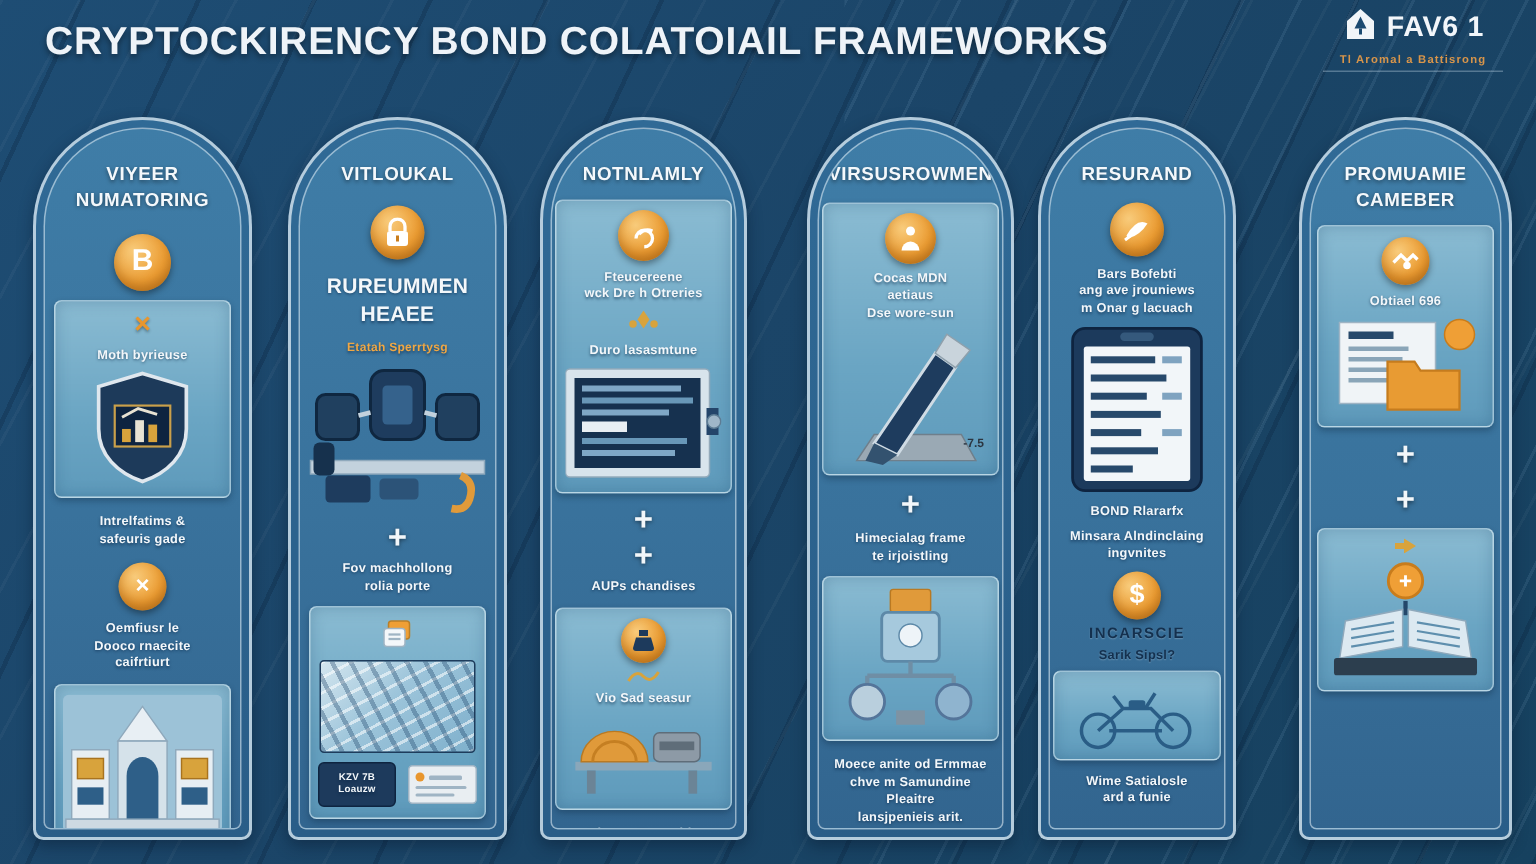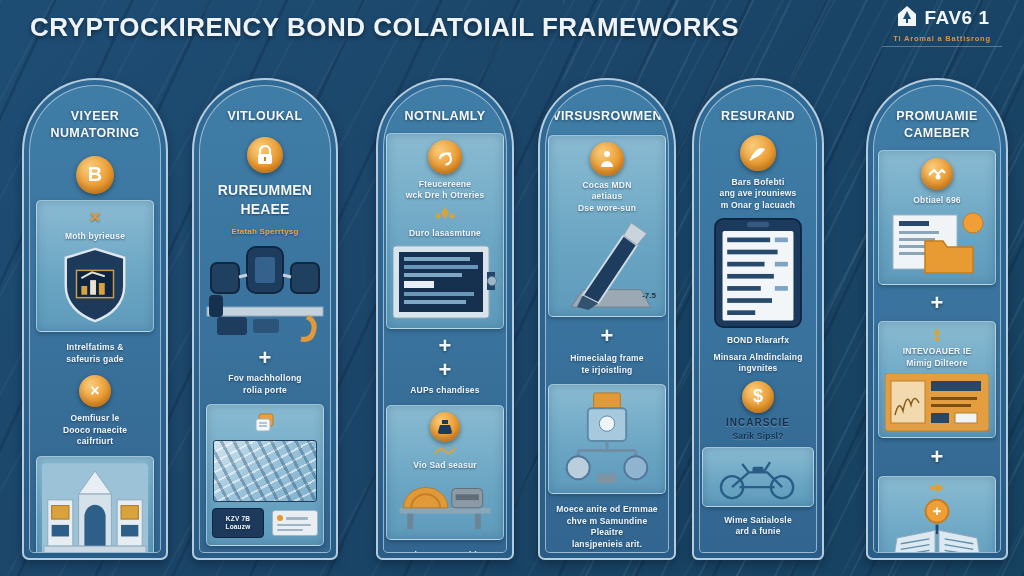--- a/index.html
+++ b/index.html
@@ -74,21 +74,21 @@
     display:flex; align-items:center; justify-content:center;
     color:#fff; font-weight:bold; flex:none;
   }
   .plus { color:#f2f6f9; font-size:22px; font-weight:bold; line-height:1;
           text-shadow:0 1px 3px rgba(0,0,0,0.5); }
   .illu { display:block; flex:none; }
 
   
   #col1 { left:22px;  width:146px; }
   #col2 { left:192px; width:146px; }
-  #col3 { left:376px; width:138px;padding-left:16px; }
+  #col3 { left:360px; width:138px;padding-left:16px; }
   #col4 { left:538px; width:138px; }
   #col5 { left:692px; width:132px; }
   #col6 { left:866px; width:142px; }
   #col3 .col-inner, #col4 .col-inner { border-radius:64px 64px 5px 5px; }
 
   .xmark { color:#e8962e; font-size:19px; font-weight:bold; line-height:1;
            text-shadow:0 1px 2px rgba(0,0,0,0.35); }
   .collage {
     width:104px; height:62px; border-radius:3px; border:1px solid #1e3c5c;
     background:
@@ -402,38 +402,20 @@
         <rect x="10" y="10" width="30" height="5" fill="#27496b"></rect>
         <rect x="10" y="20" width="40" height="3" fill="#8aa5b8"></rect>
         <rect x="10" y="27" width="36" height="3" fill="#8aa5b8"></rect>
         <rect x="10" y="34" width="42" height="3" fill="#8aa5b8"></rect>
         <rect x="10" y="41" width="32" height="3" fill="#8aa5b8"></rect>
         <path d="M36 30 h18 l4 6 h26 v26 h-48 z" fill="#e89b33" stroke="#c57c1e" stroke-width="1.5"></path>
         <circle cx="84" cy="12" r="10" fill="#ef9f36" stroke="#c87c1c"></circle>
       </svg>
     </div>
     <span class="plus" style="margin-top:7px;">+</span>
-    <div class="panel" style="margin-top:7px;padding:6px 5px;gap:4px;">
-      <svg class="illu" width="16" height="14" viewBox="0 0 16 14">
-        <polygon points="8,0 11,5 8,10 5,5" fill="#d8a33c"></polygon>
-        <rect x="6" y="10" width="4" height="4" fill="#d8a33c"></rect>
-      </svg>
-      <span class="lbl">INTEVOAUER IE
-Mimig Dilteore</span>
-      <svg class="illu" width="104" height="58" viewBox="0 0 104 58">
-        <rect x="0" y="0" width="104" height="58" rx="3" fill="#e49d3f" stroke="#b97f2a"></rect>
-        <rect x="6" y="8" width="34" height="42" fill="#f2d9ae" stroke="#b97f2a"></rect>
-        <path d="M10 42 q4 -16 8 -4 q4 -20 8 -6 q3 -12 8 -2" fill="none" stroke="#8a5d1d" stroke-width="1.5"></path>
-        <rect x="46" y="8" width="50" height="10" fill="#24476a"></rect>
-        <rect x="46" y="24" width="46" height="3" fill="#7c5014"></rect>
-        <rect x="46" y="31" width="40" height="3" fill="#7c5014"></rect>
-        <rect x="46" y="40" width="18" height="10" fill="#24476a"></rect>
-        <rect x="70" y="40" width="22" height="10" fill="#f0f4f7" stroke="#b97f2a"></rect>
-      </svg>
-    </div>
     <span class="plus" style="margin-top:8px;">+</span>
     <div class="panel" style="margin-top:8px;padding:6px 4px;gap:3px;">
       <svg class="illu" width="14" height="10" viewBox="0 0 14 10">
         <polygon points="0,5 8,0 8,3 14,3 14,7 8,7 8,10" fill="#d8a33c" transform="rotate(180 7 5)"></polygon>
       </svg>
       <svg class="illu" width="110" height="82" viewBox="0 0 112 86">
         <circle cx="56" cy="16" r="12" fill="#ef9f36" stroke="#c87c1c" stroke-width="2"></circle>
         <path d="M52 16 h8 M56 12 v8" stroke="#fff" stroke-width="2"></path>
         <line x1="56" y1="30" x2="56" y2="40" stroke="#24476a" stroke-width="3"></line>
         <polygon points="10,70 54,62 54,36 14,44" fill="#dce9f1" stroke="#8fa9bc"></polygon>

